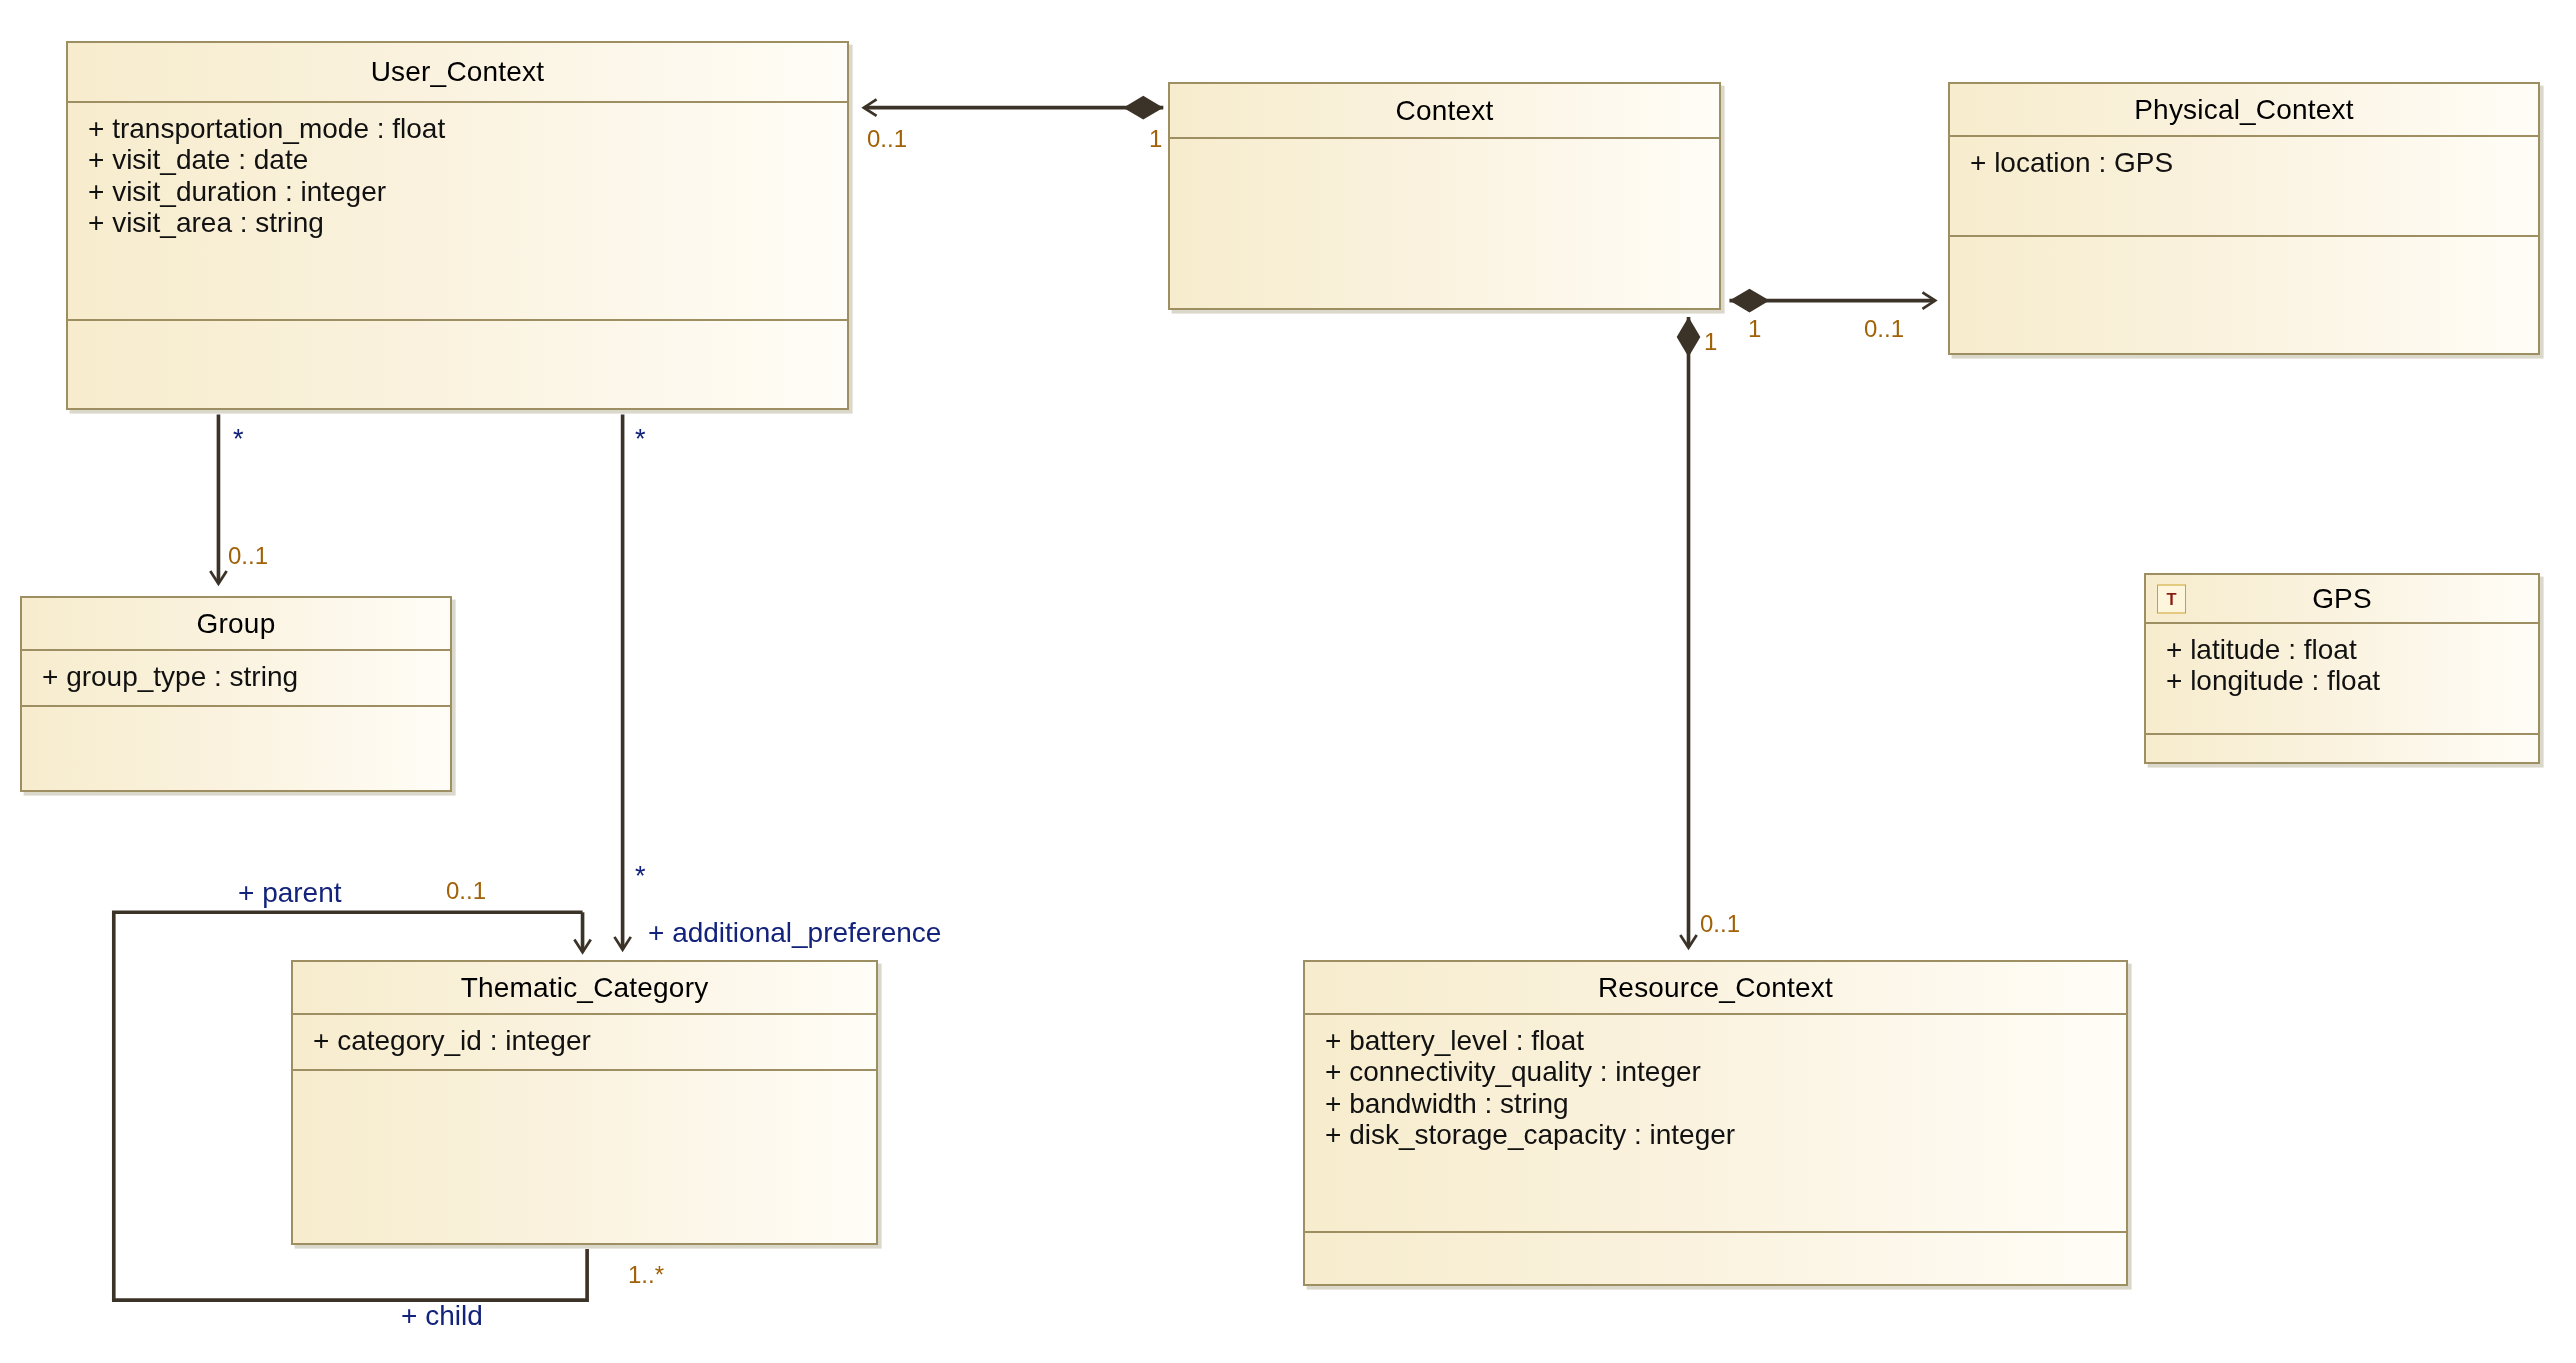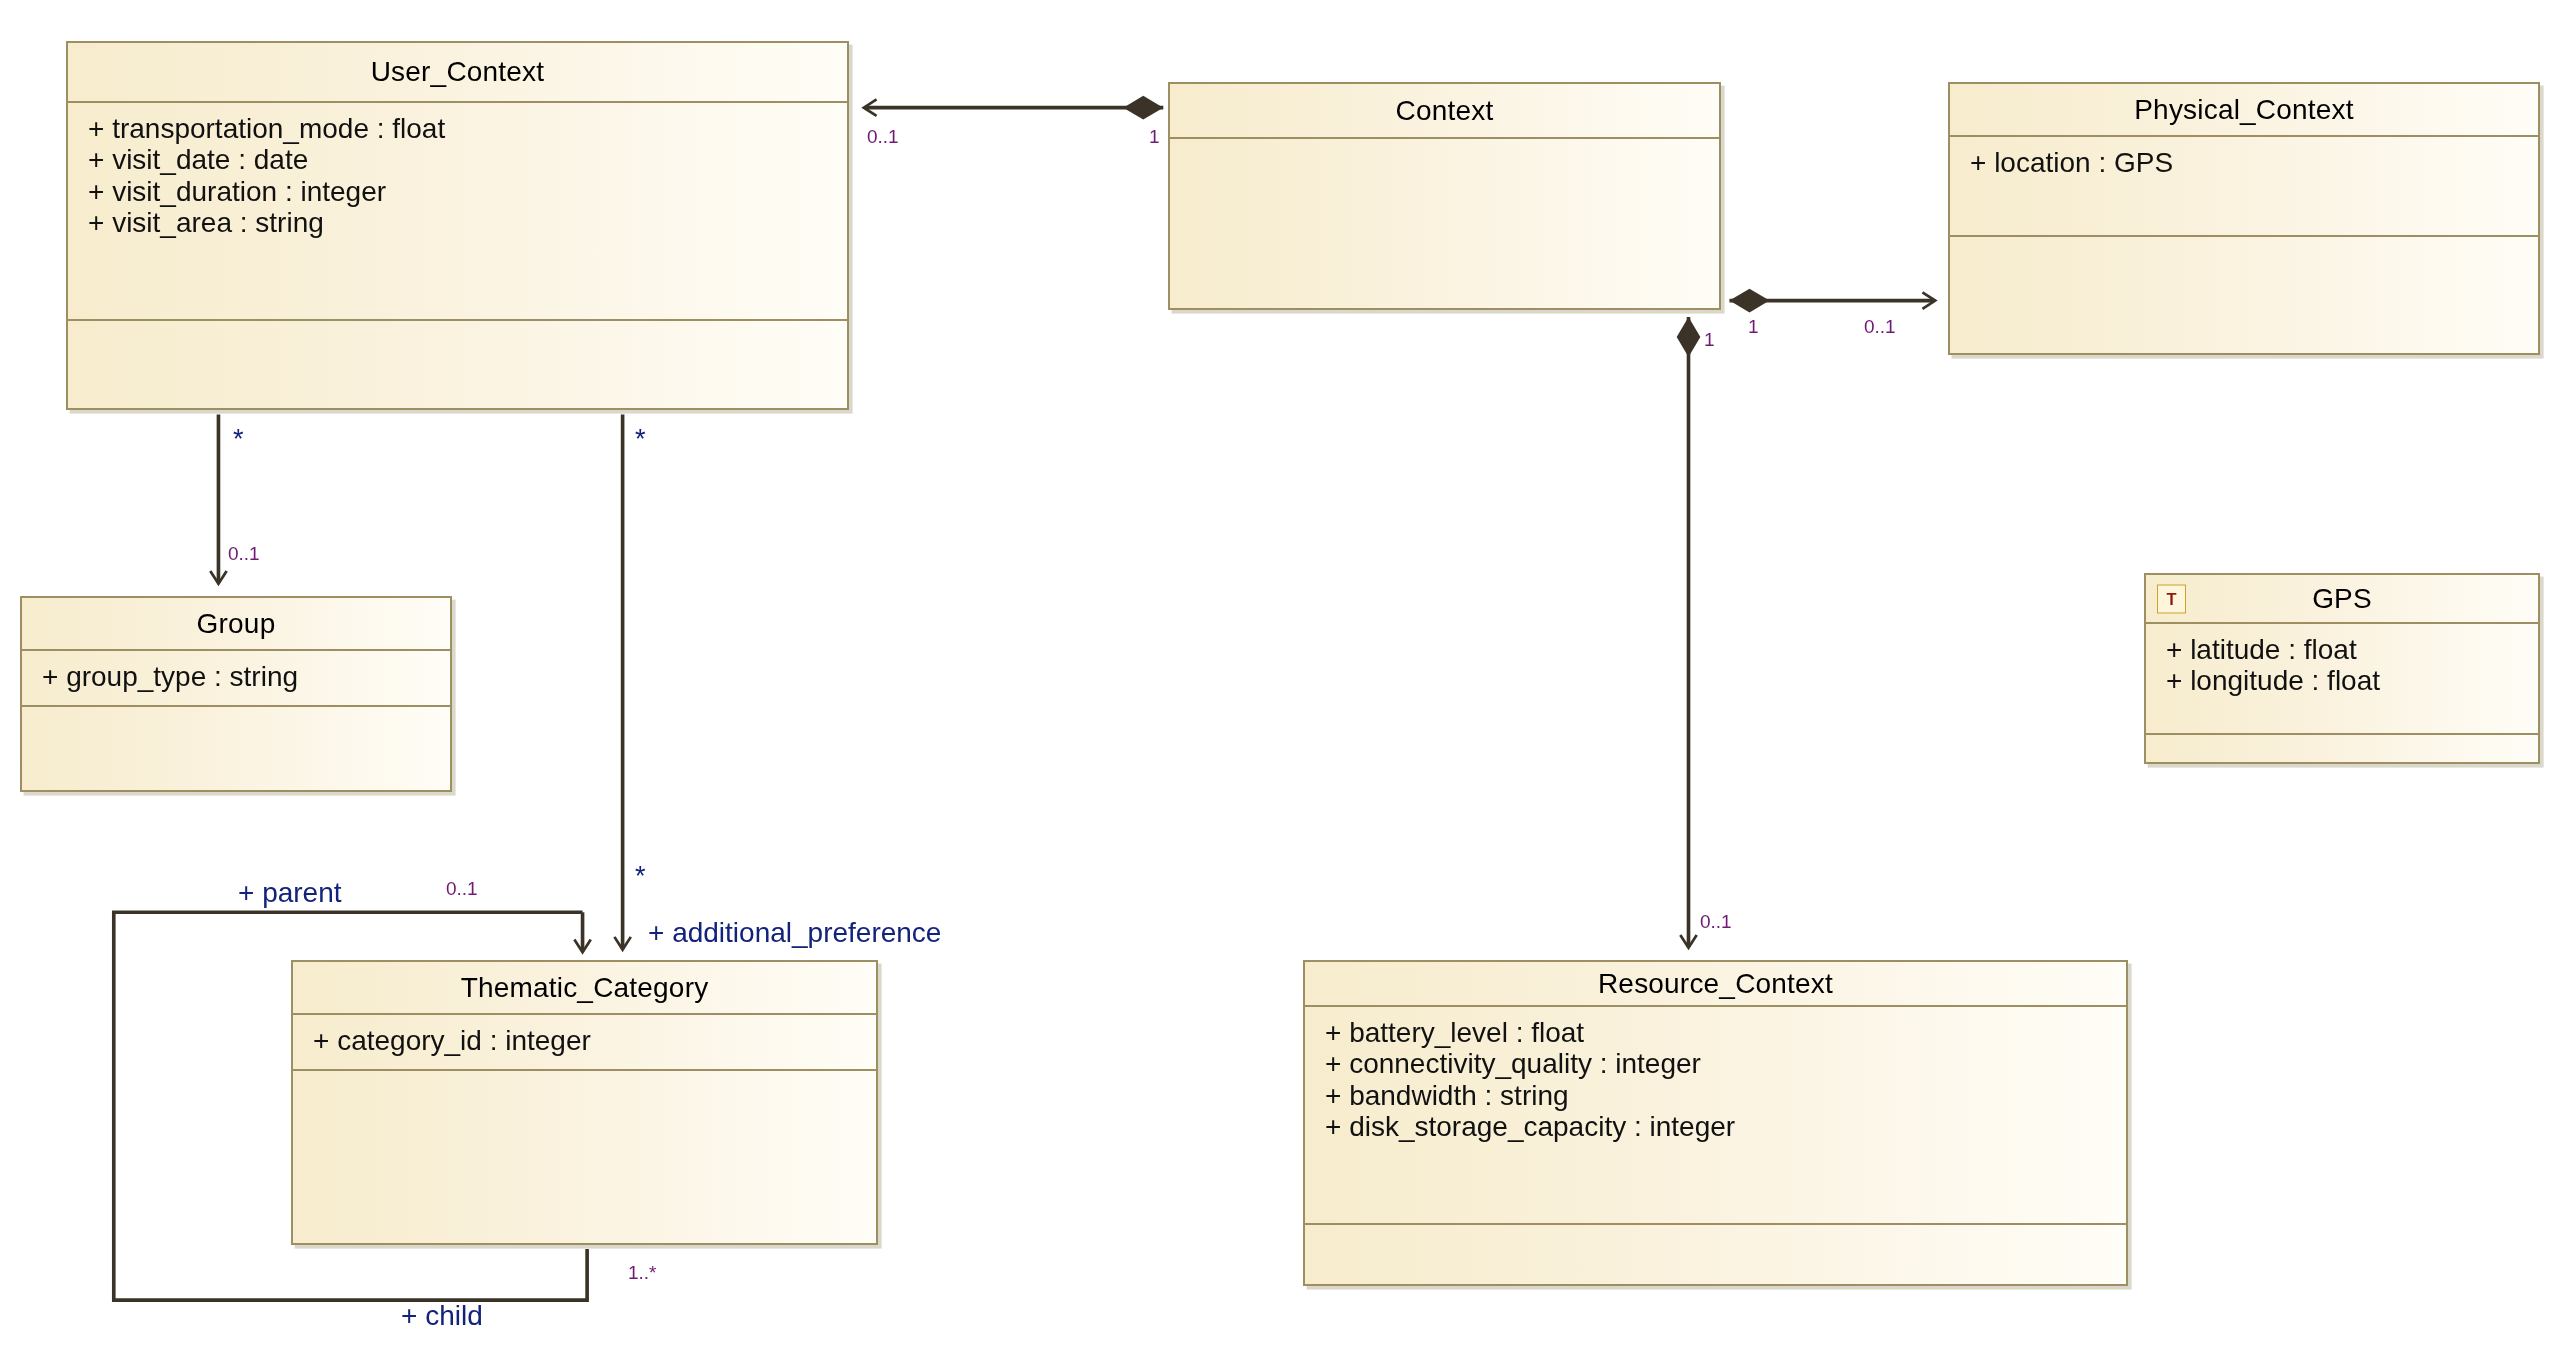--- a/index.html
+++ b/index.html
@@ -27,21 +27,21 @@
     width:29px;height:29px;box-sizing:border-box;
     border:1.8px solid #c9a227;background:#fdf6dc;
     display:flex;align-items:center;justify-content:center;
     font-size:16.4px;font-weight:bold;color:#8b1a10;line-height:1;}
 
   
   .edge-svg{position:absolute;left:0;top:0;width:2576px;height:1364px;
     pointer-events:none;overflow:visible;}
 
   
-  .mult{position:absolute;font-size:19px;color:#701a75;white-space:nowrap;line-height:1;}
+  .mult{position:absolute;font-size:24px;color:#a16207;white-space:nowrap;line-height:1;}
   .role{position:absolute;font-size:28px;color:#13227a;white-space:nowrap;line-height:1;text-align:right;}
   .star{position:absolute;font-size:27px;color:#13227a;line-height:1;}
 </style>
 </head>
 <body>
 
 <div id="canvas">
 
   <svg class="edge-svg" viewBox="0 0 2830 1498" xmlns="http://www.w3.org/2000/svg">
     <defs>
@@ -156,21 +156,21 @@
     <div class="uml-head" style="height:53px;">
       <span class="uml-title">Thematic_Category</span>
     </div>
     <div class="uml-attrs" style="height:56px;">
       <div class="uml-attr">+ category_id : integer</div>
     </div>
     <div class="uml-ops" style="height:170px;"></div>
   </div>
 
   <div class="uml-class" style="left:1303px;top:960px;width:825px;height:326px;">
-    <div class="uml-head" style="height:45px;text-align:center;">
+    <div class="uml-head" style="height:53px;text-align:center;">
       <span class="uml-title">Resource_Context</span>
     </div>
     <div class="uml-attrs" style="height:218px;">
       <div class="uml-attr">+ battery_level : float</div>
       <div class="uml-attr">+ connectivity_quality : integer</div>
       <div class="uml-attr">+ bandwidth : string</div>
       <div class="uml-attr">+ disk_storage_capacity : integer</div>
     </div>
     <div class="uml-ops" style="height:42px;"></div>
   </div>

